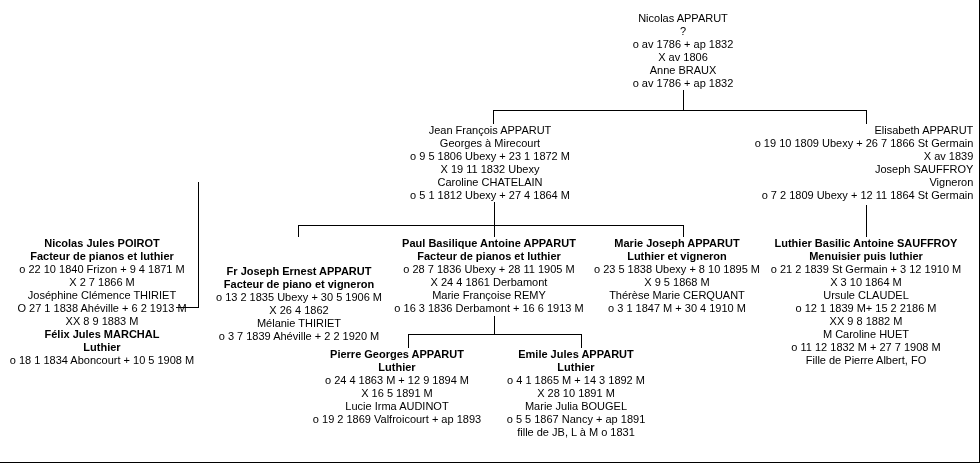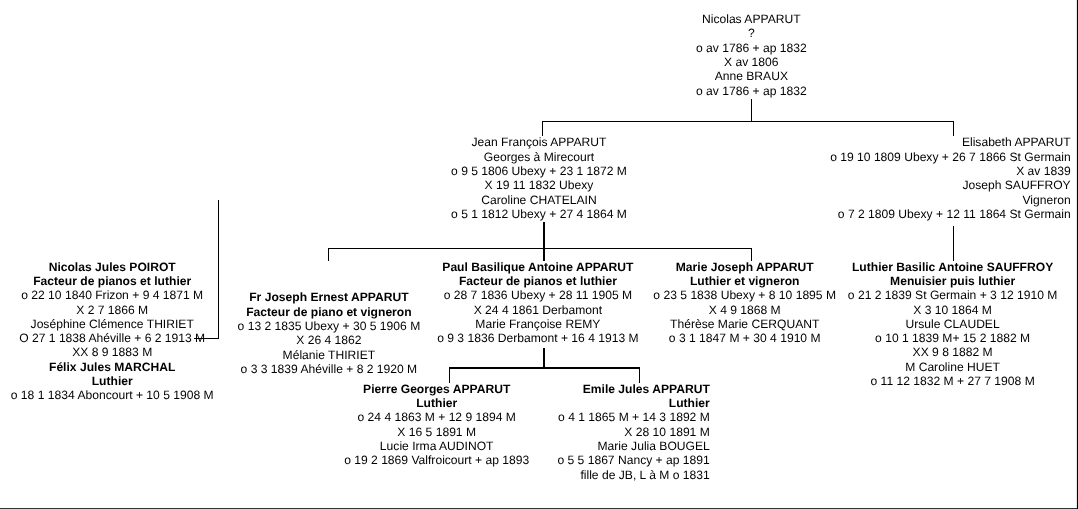--- a/index.html
+++ b/index.html
@@ -78,63 +78,64 @@
     <div class="b">Luthier</div>
     <div>o 18 1 1834 Aboncourt + 10 5 1908 M</div>
   </div>
 
   <div class="fb" style="left:299px;top:237px;margin-top:28px;">
     <div class="b">Fr Joseph Ernest APPARUT</div>
     <div class="b">Facteur de piano et vigneron</div>
     <div>o 13 2 1835 Ubexy + 30 5 1906 M</div>
     <div>X 26 4 1862</div>
     <div>Mélanie THIRIET</div>
-    <div>o 3 3 1839 Ahéville + 8 2 1920 M</div>
+    <div>o 3 7 1839 Ahéville + 2 2 1920 M</div>
   </div>
 
   <div class="fb" style="left:489px;top:237px;">
     <div class="b">Paul Basilique Antoine APPARUT</div>
     <div class="b">Facteur de pianos et luthier</div>
     <div>o 28 7 1836 Ubexy + 28 11 1905 M</div>
     <div>X 24 4 1861 Derbamont</div>
     <div>Marie Françoise REMY</div>
-    <div>o 9 3 1836 Derbamont + 16 4 1913 M</div>
+    <div>o 16 3 1836 Derbamont + 16 6 1913 M</div>
   </div>
 
   <div class="fb" style="left:677px;top:237px;">
     <div class="b">Marie Joseph APPARUT</div>
     <div class="b">Luthier et vigneron</div>
     <div>o 23 5 1838 Ubexy + 8 10 1895 M</div>
-    <div>X 4 9 1868 M</div>
+    <div>X 9 5 1868 M</div>
     <div>Thérèse Marie CERQUANT</div>
     <div>o 3 1 1847 M + 30 4 1910 M</div>
   </div>
 
   <div class="fb" style="left:866px;top:237px;">
     <div class="b">Luthier Basilic Antoine SAUFFROY</div>
     <div class="b">Menuisier puis luthier</div>
     <div>o 21 2 1839 St Germain + 3 12 1910 M</div>
     <div>X 3 10 1864 M</div>
     <div>Ursule CLAUDEL</div>
-    <div>o 10 1 1839 M+ 15 2 1882 M</div>
+    <div>o 12 1 1839 M+ 15 2 2186 M</div>
     <div>XX 9 8 1882 M</div>
     <div>M Caroline HUET</div>
     <div>o 11 12 1832 M + 27 7 1908 M</div>
+    <div>Fille de Pierre Albert, FO</div>
   </div>
 
   <div class="fb" style="left:397px;top:348px;">
     <div class="b">Pierre Georges APPARUT</div>
     <div class="b">Luthier</div>
     <div>o 24 4 1863 M + 12 9 1894 M</div>
     <div>X 16 5 1891 M</div>
     <div>Lucie Irma AUDINOT</div>
     <div>o 19 2 1869 Valfroicourt + ap 1893</div>
   </div>
 
-  <div class="fb" style="left:576px;top:348px;text-align:right;">
+  <div class="fb" style="left:576px;top:348px;">
     <div class="b">Emile Jules APPARUT</div>
     <div class="b">Luthier</div>
     <div>o 4 1 1865 M + 14 3 1892 M</div>
     <div>X 28 10 1891 M</div>
     <div>Marie Julia BOUGEL</div>
     <div>o 5 5 1867 Nancy + ap 1891</div>
     <div>fille de JB, L à M o 1831</div>
   </div>
 
   <div class="frame-right"></div>

